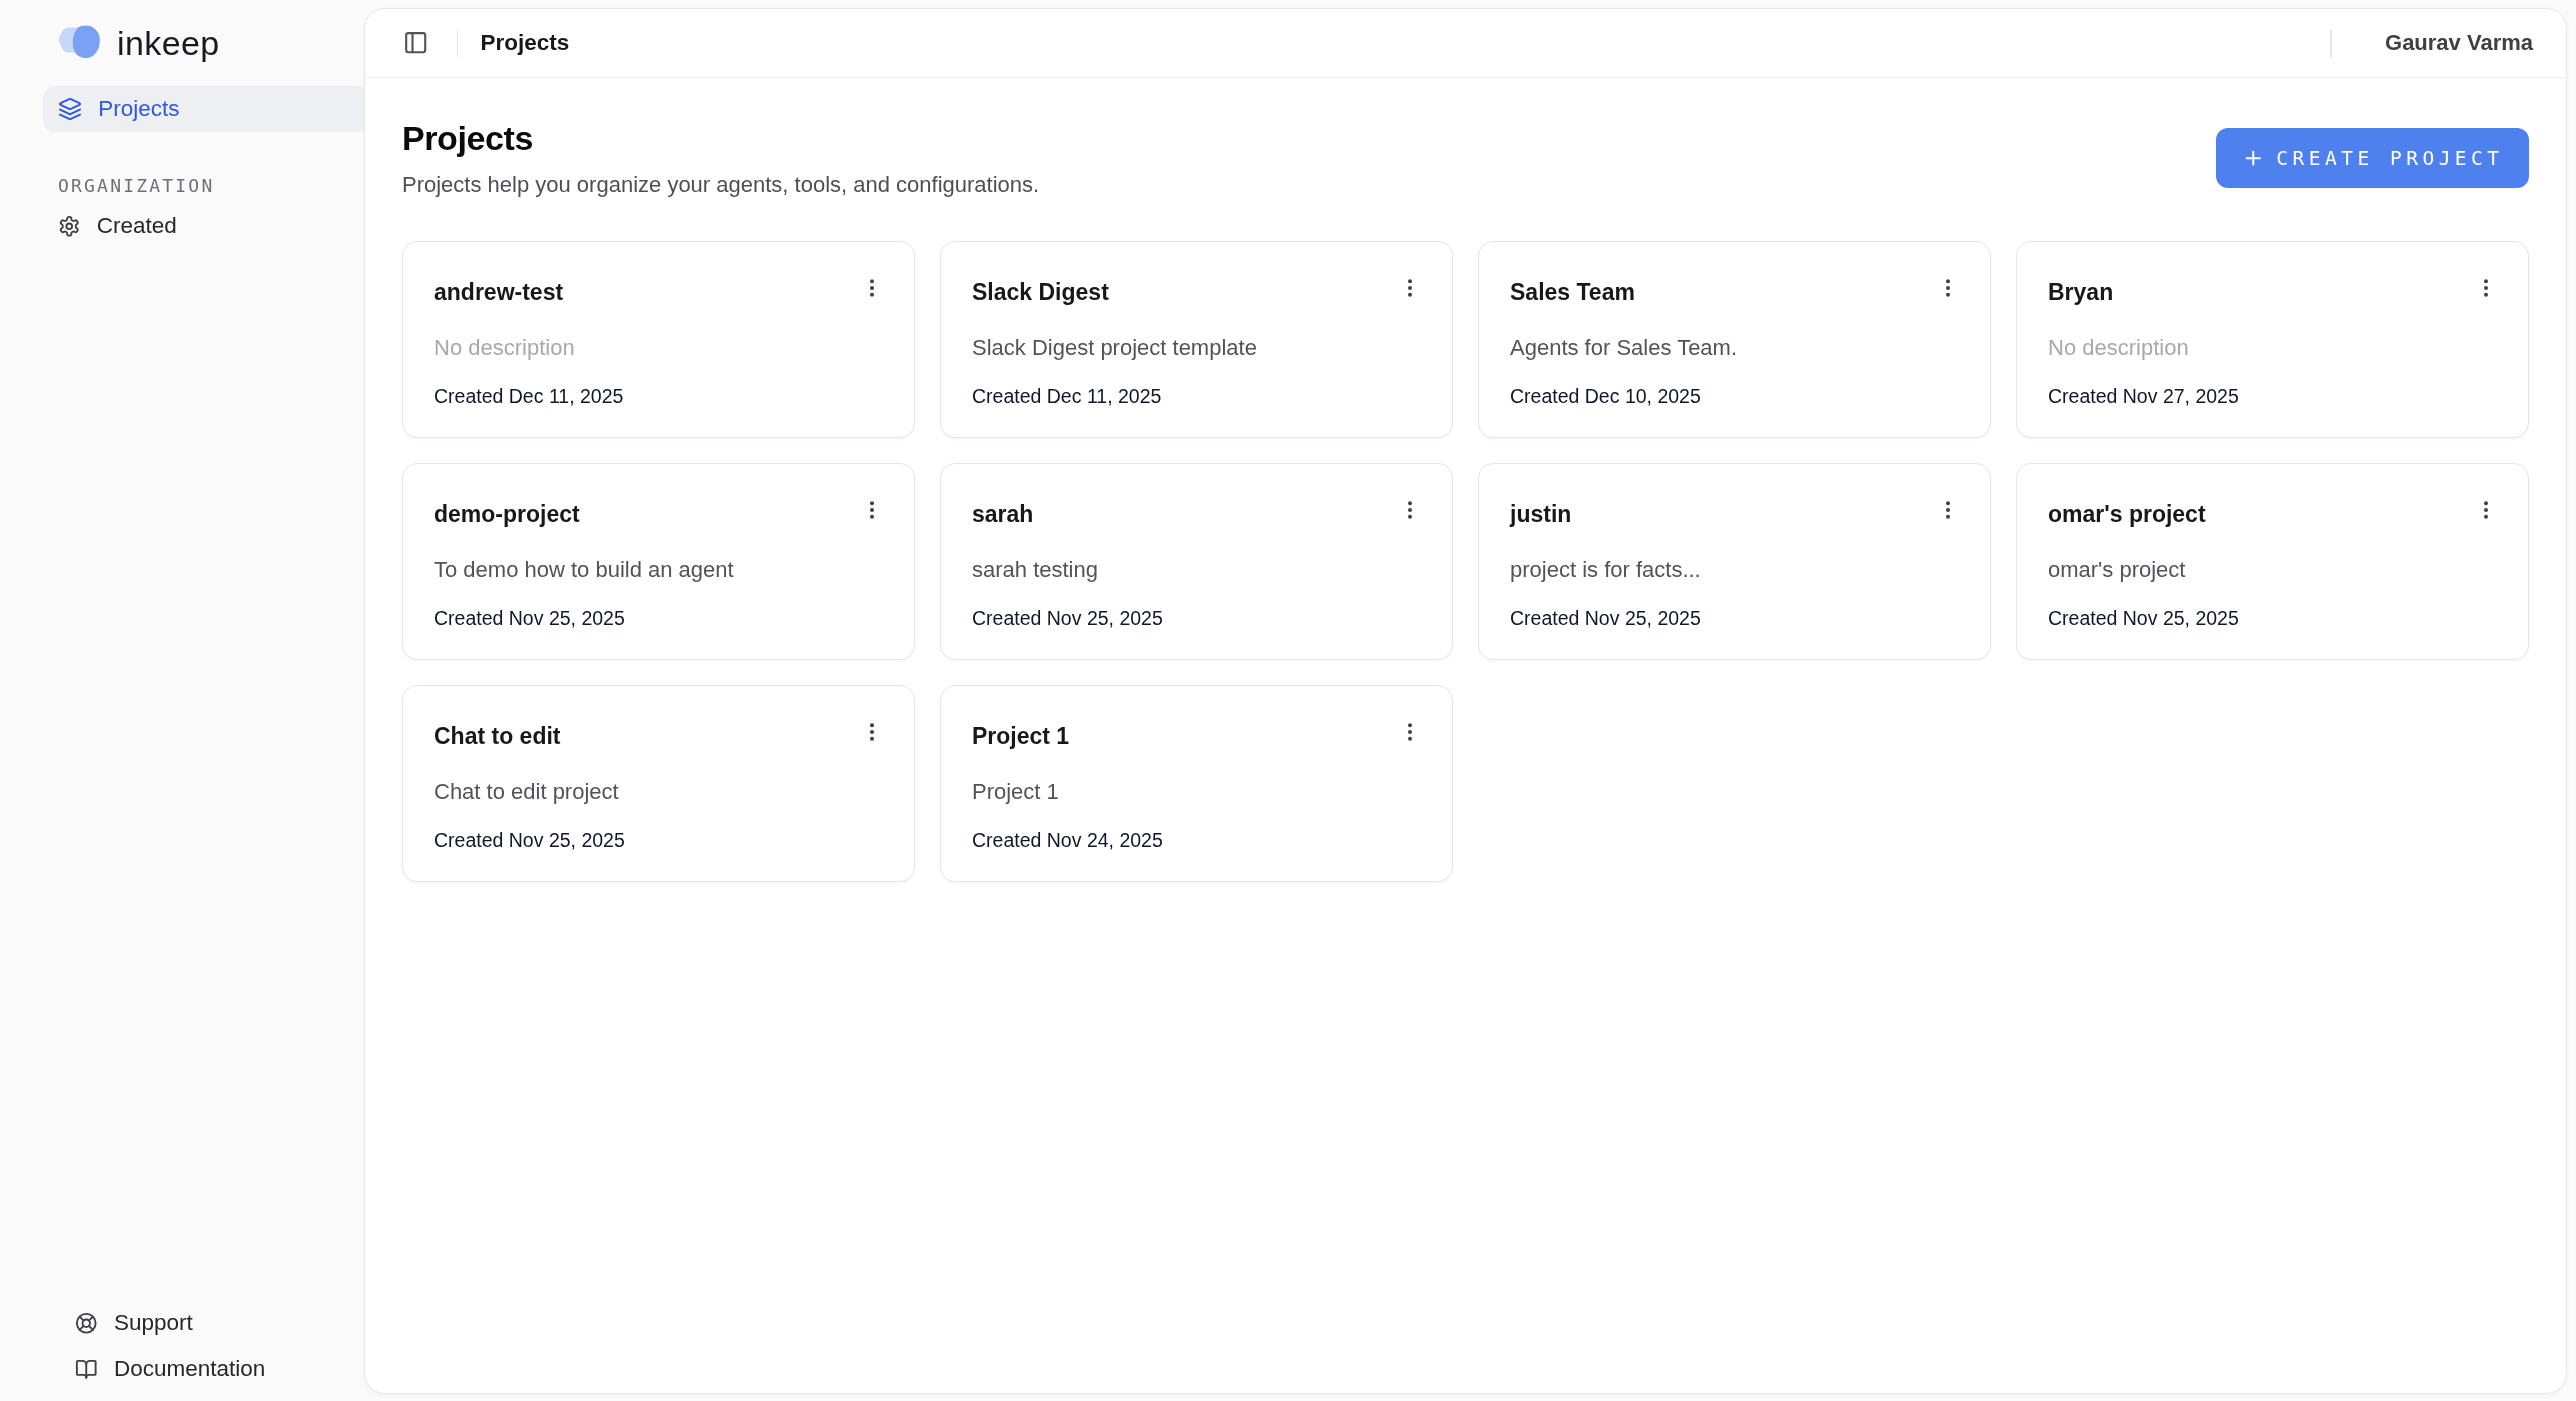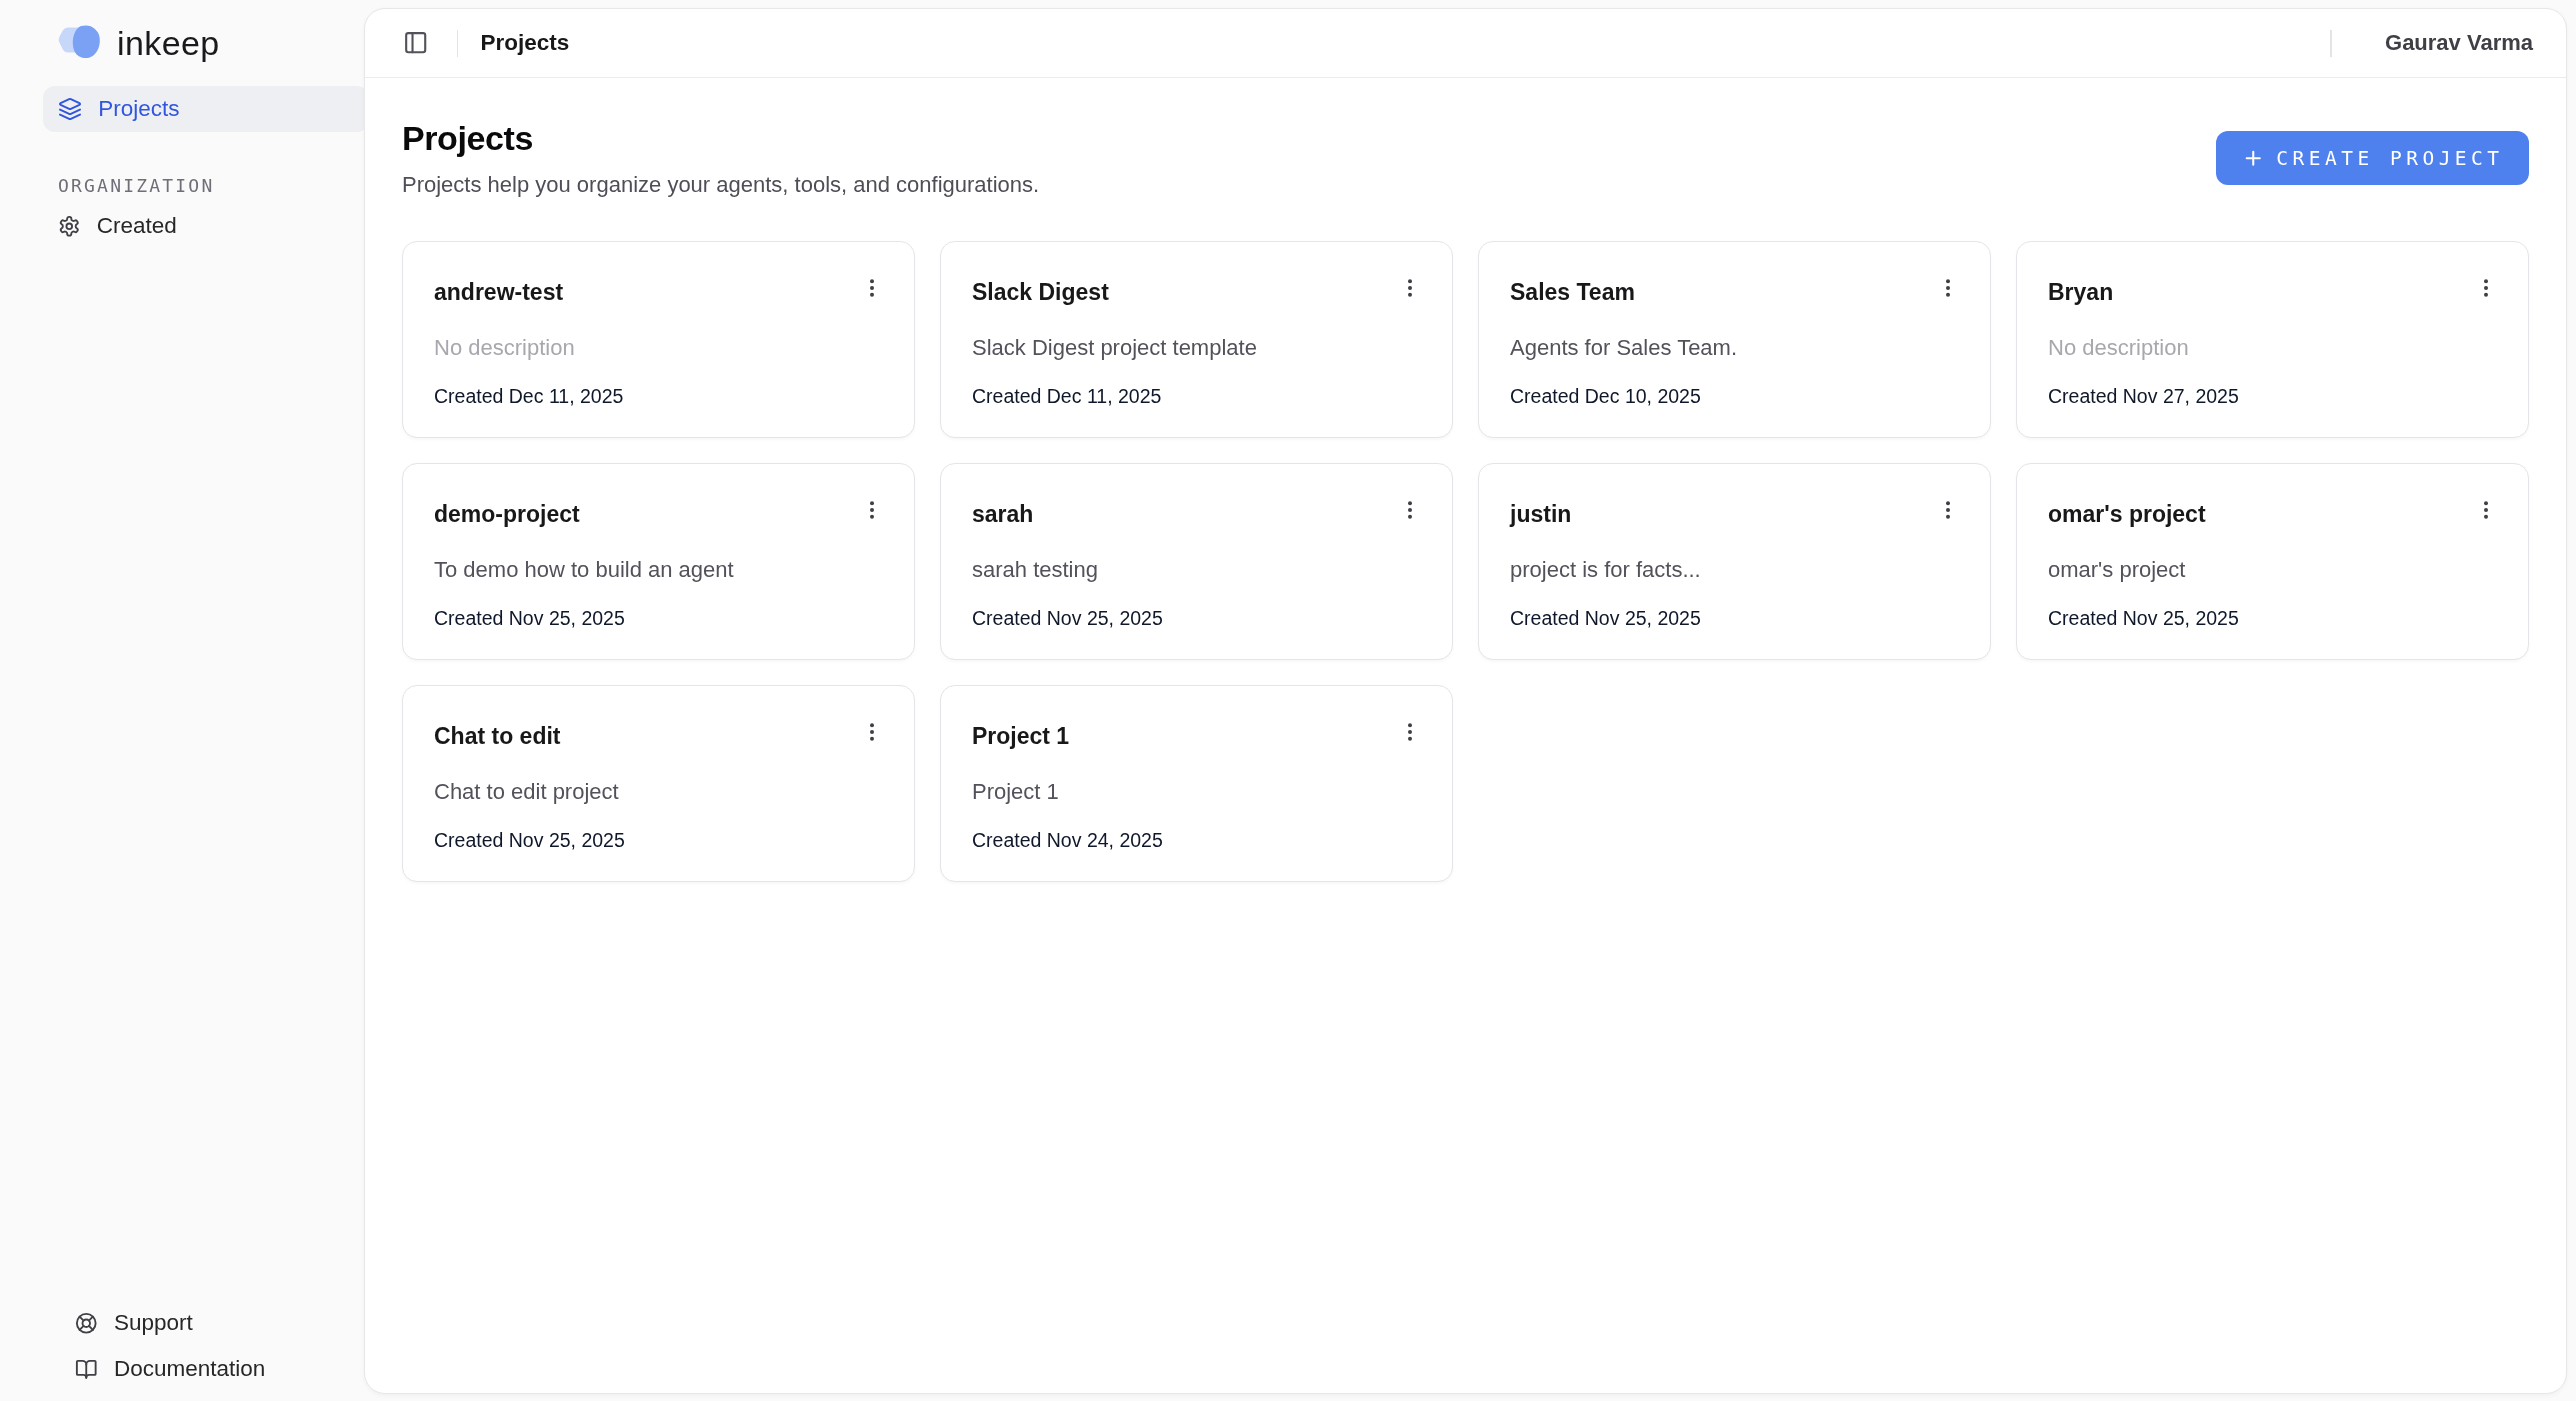--- a/index.html
+++ b/index.html
@@ -89,21 +89,21 @@
     font-size: 34px; font-weight: 600; color: #0A0A0C; letter-spacing: -0.4px;
     line-height: 42px;
   }
   .page-subtitle {
     margin-top: 10.5px;
     font-size: 22px; color: #4E4E56; line-height: 30px;
   }
   .ph-spacer { flex: 1; }
   .create-btn {
     display: flex; align-items: center; gap: 12px;
-    height: 54px; padding: 0 25.4px;
+    height: 60px; padding: 0 25.4px;
     background: #4E80EE; border: none; border-radius: 12px;
     color: #FFFFFF; cursor: pointer;
     font-family: "DejaVu Sans Mono", monospace;
     font-size: 19.5px; font-weight: 500; letter-spacing: 4.5px;
   }
 
   
   .grid {
     margin-top: 41px;
     display: grid;

